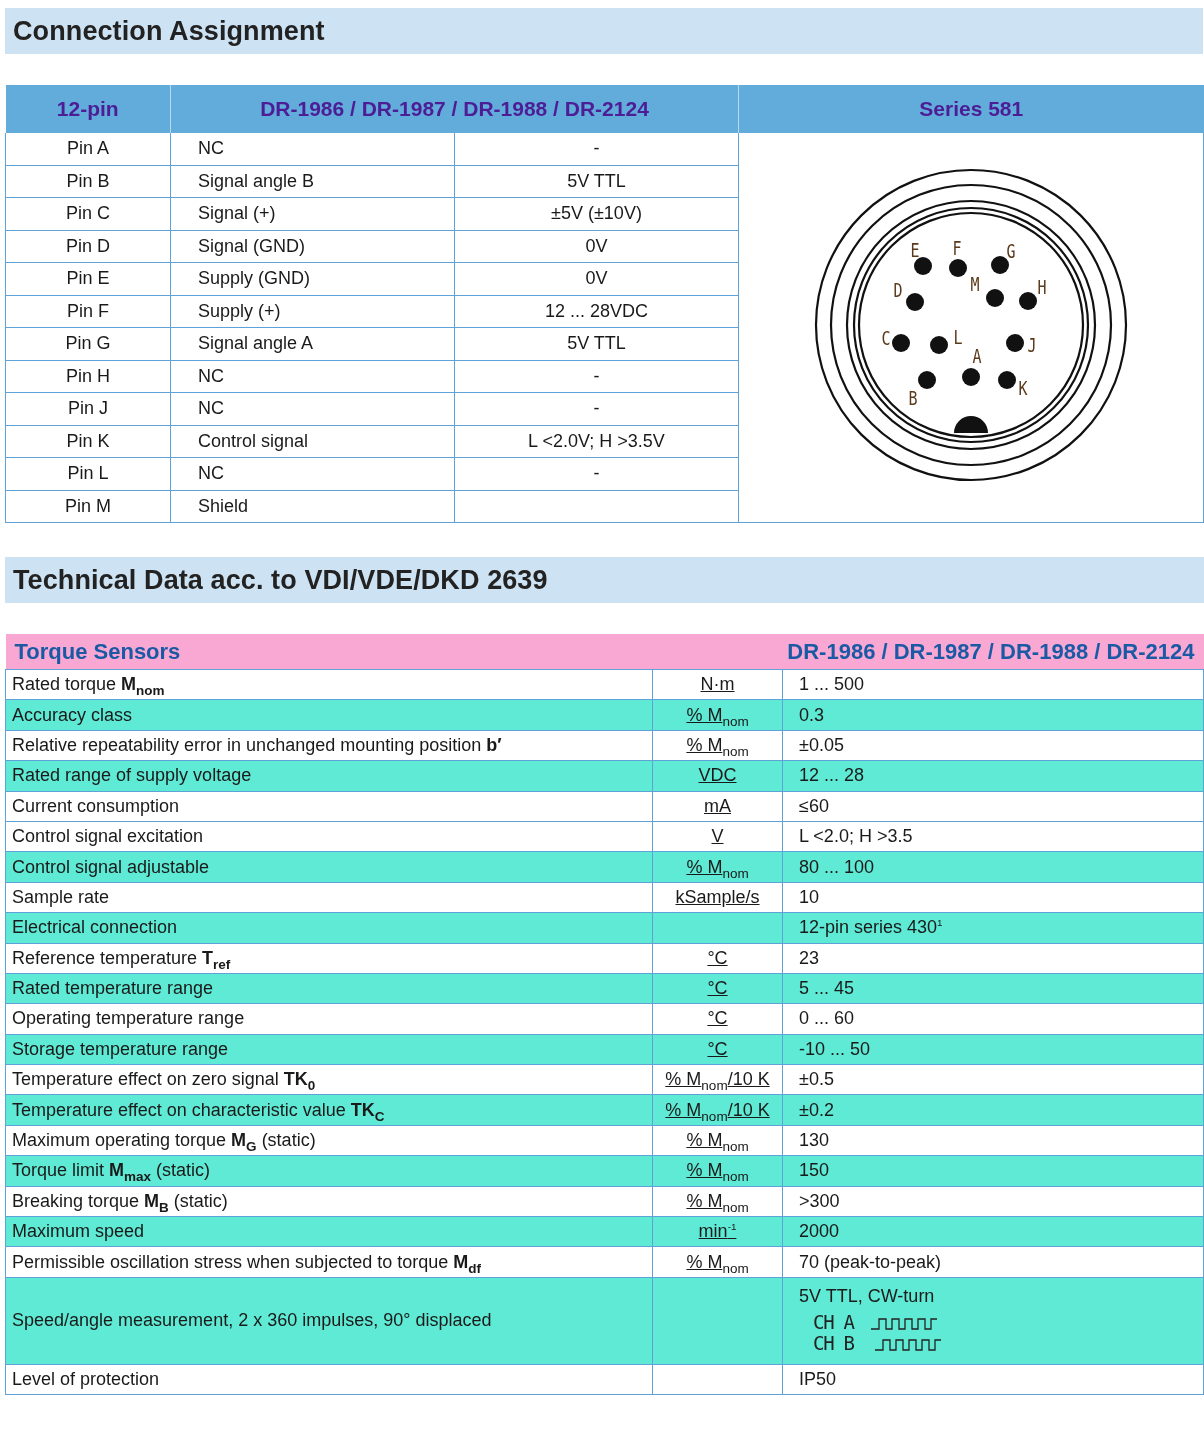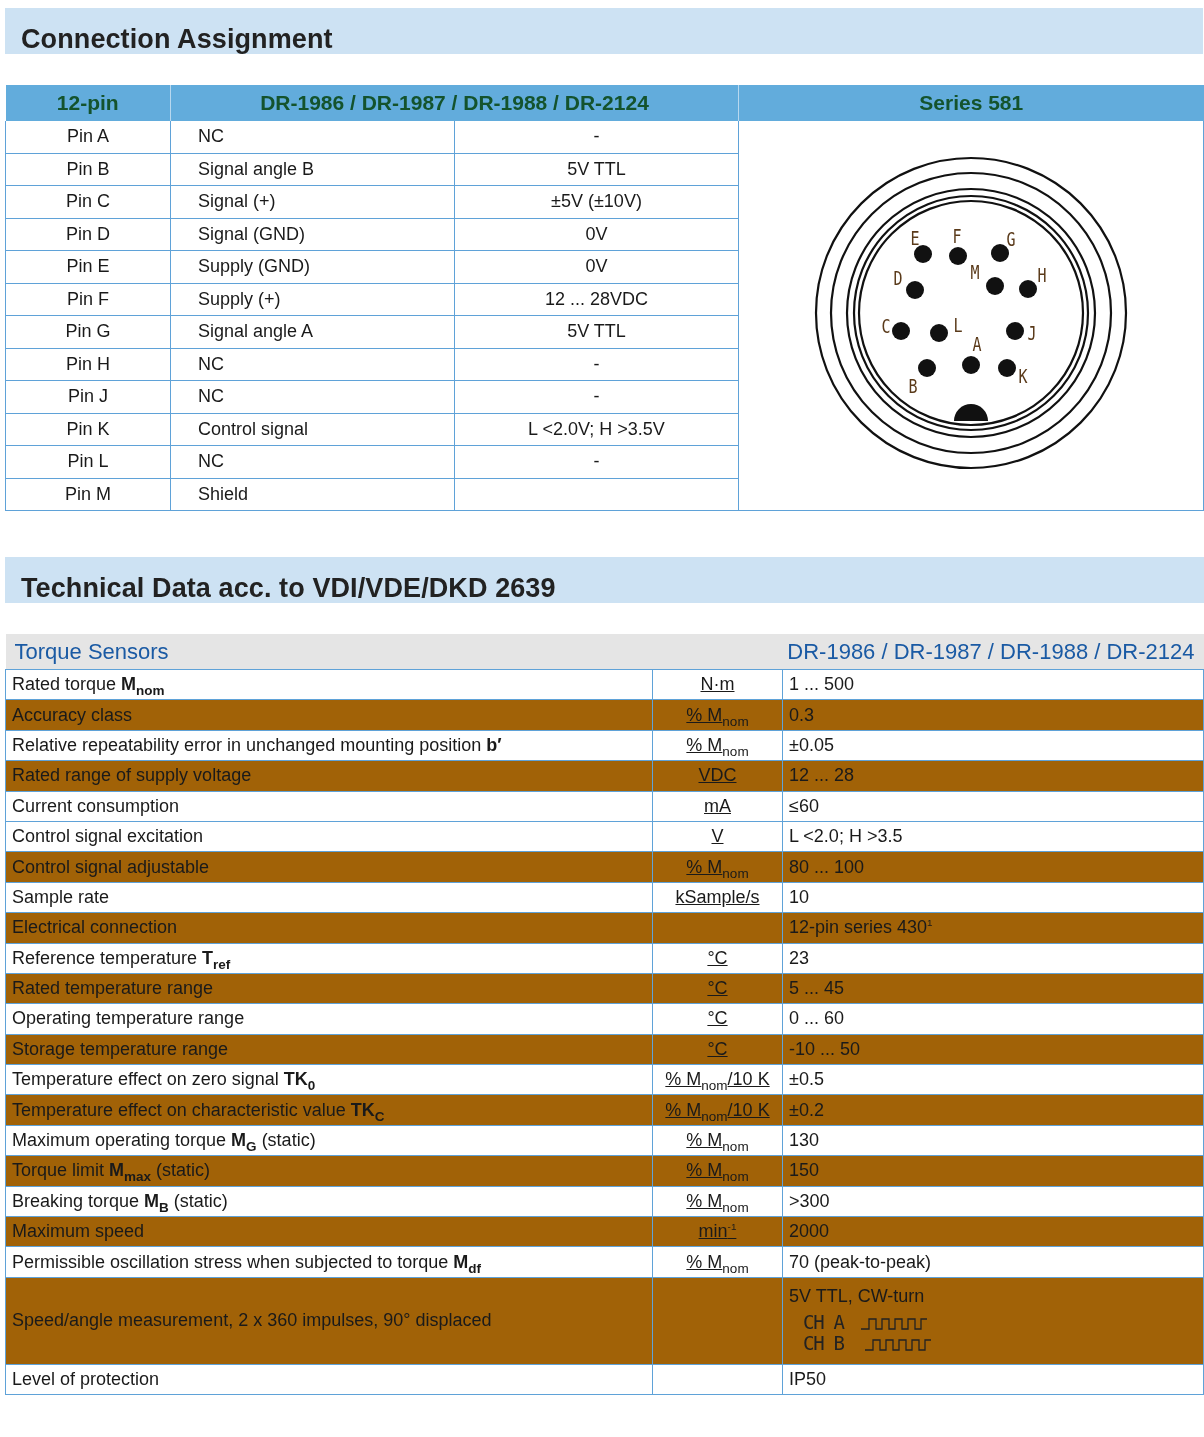--- a/index.html
+++ b/index.html
@@ -1,39 +1,39 @@
 <!DOCTYPE html>
 <html><head>
 <meta charset="utf-8">
 <style>
   html, body { margin:0; padding:0; background:#ffffff; }
   body { width:1204px; height:1437px; position:relative; font-family:"Liberation Sans", sans-serif; color:#1a1a1a; overflow:hidden; }
   .section-bar { position:absolute; left:5px; width:1198px; height:46px; background:#cde2f3; }
-  .section-bar h1 { margin:8px; position:absolute; left:8px; top:8px; font-size:27px; font-weight:bold; color:#222222; letter-spacing:0.1px; }
+  .section-bar h1 { margin:0; position:absolute; left:8px; top:8px; font-size:27px; font-weight:bold; color:#222222; letter-spacing:0.1px; }
 
   
   .conn { position:absolute; left:5px; top:85px; width:1198px; border-collapse:collapse; table-layout:fixed; }
-  .conn th { background:#62acdc; color:#14532d; font-size:21px; font-weight:bold; height:36px; padding:0; text-align:center; border-left:1px solid #b8d8ef; }
+  .conn th { background:#62acdc; color:#4c1d95; font-size:21px; font-weight:bold; height:48px; padding:0; text-align:center; border-left:1px solid #b8d8ef; }
   .conn th:first-child { border-left:none; }
   .conn td { height:31.5px; padding:0; font-size:18px; border:1px solid #5fa2d8; border-top:none; }
   .conn td.pin { text-align:center; }
   .conn td.func { padding-left:27px; }
   .conn td.val { text-align:center; }
   .conn td.diagram { vertical-align:middle; text-align:center; }
 
   
   .tech { position:absolute; left:5px; top:634px; width:1198px; border-collapse:collapse; table-layout:fixed; }
-  .tech th { background:#e5e5e5; color:#1a5aa4; font-size:22px; font-weight:normal; height:35px; padding:0; }
+  .tech th { background:#f9a8d4; color:#1a5aa4; font-size:22px; font-weight:bold; height:35px; padding:0; }
   .tech th.left { text-align:left; padding-left:9px; }
   .tech th.right { text-align:right; padding-right:9px; }
   .tech td { height:29.4px; padding:0; font-size:18px; border:1px solid #5fa2d8; }
-  .tech tr.alt td { background:#a16207; }
+  .tech tr.alt td { background:#5eead4; }
   .tech td.param { padding-left:6px; }
   .tech td.unit { text-align:center;text-decoration:underline; }
-  .tech td.value { padding-left:6px; }
+  .tech td.value { padding-left:16px; }
   .tech tr.tall td { height:86px; }
   .b { font-weight:bold; }
   sub { font-size:75%; vertical-align:-5px; line-height:0; }
   sup { font-size:55%; vertical-align:7px; line-height:0; }
   .wave { display:block; margin-left:14px; margin-top:4px; }
 </style>
 </head>
 <body>
 
 <div class="section-bar" style="top:8px;">

